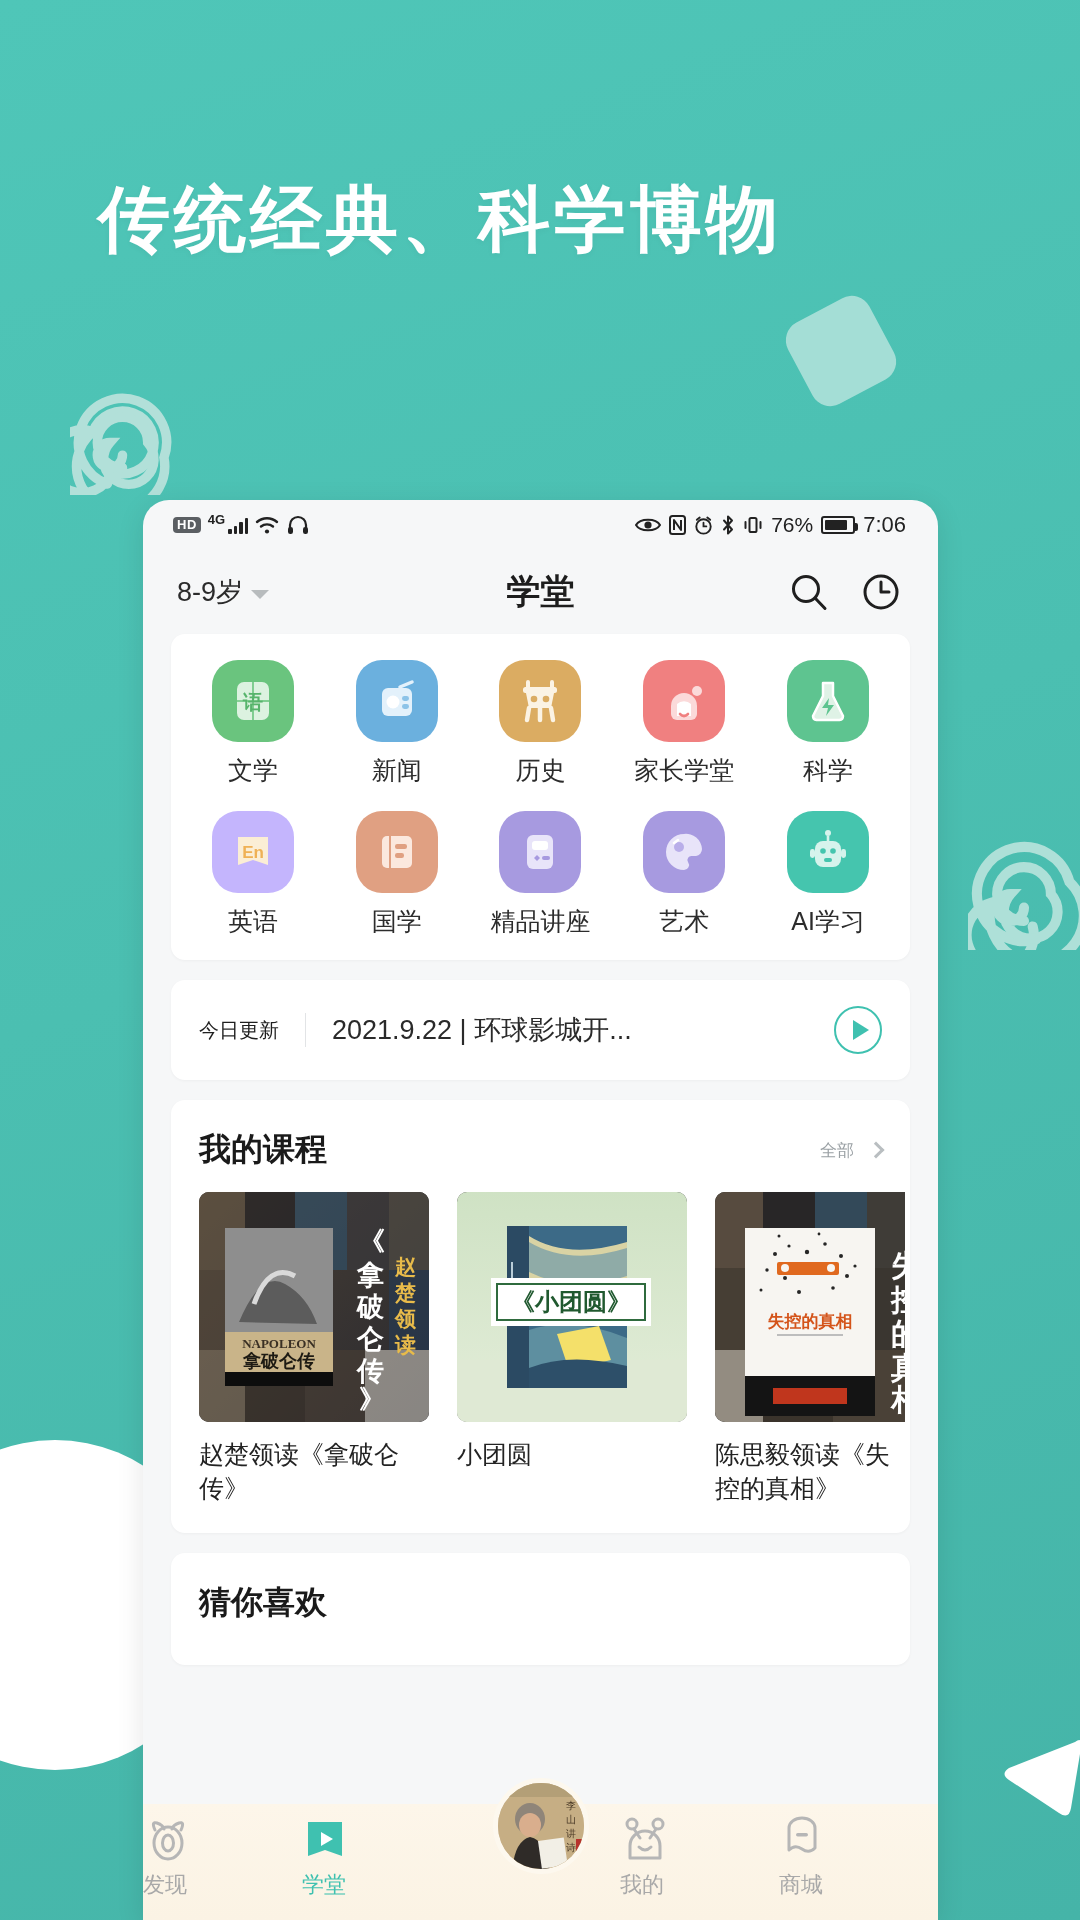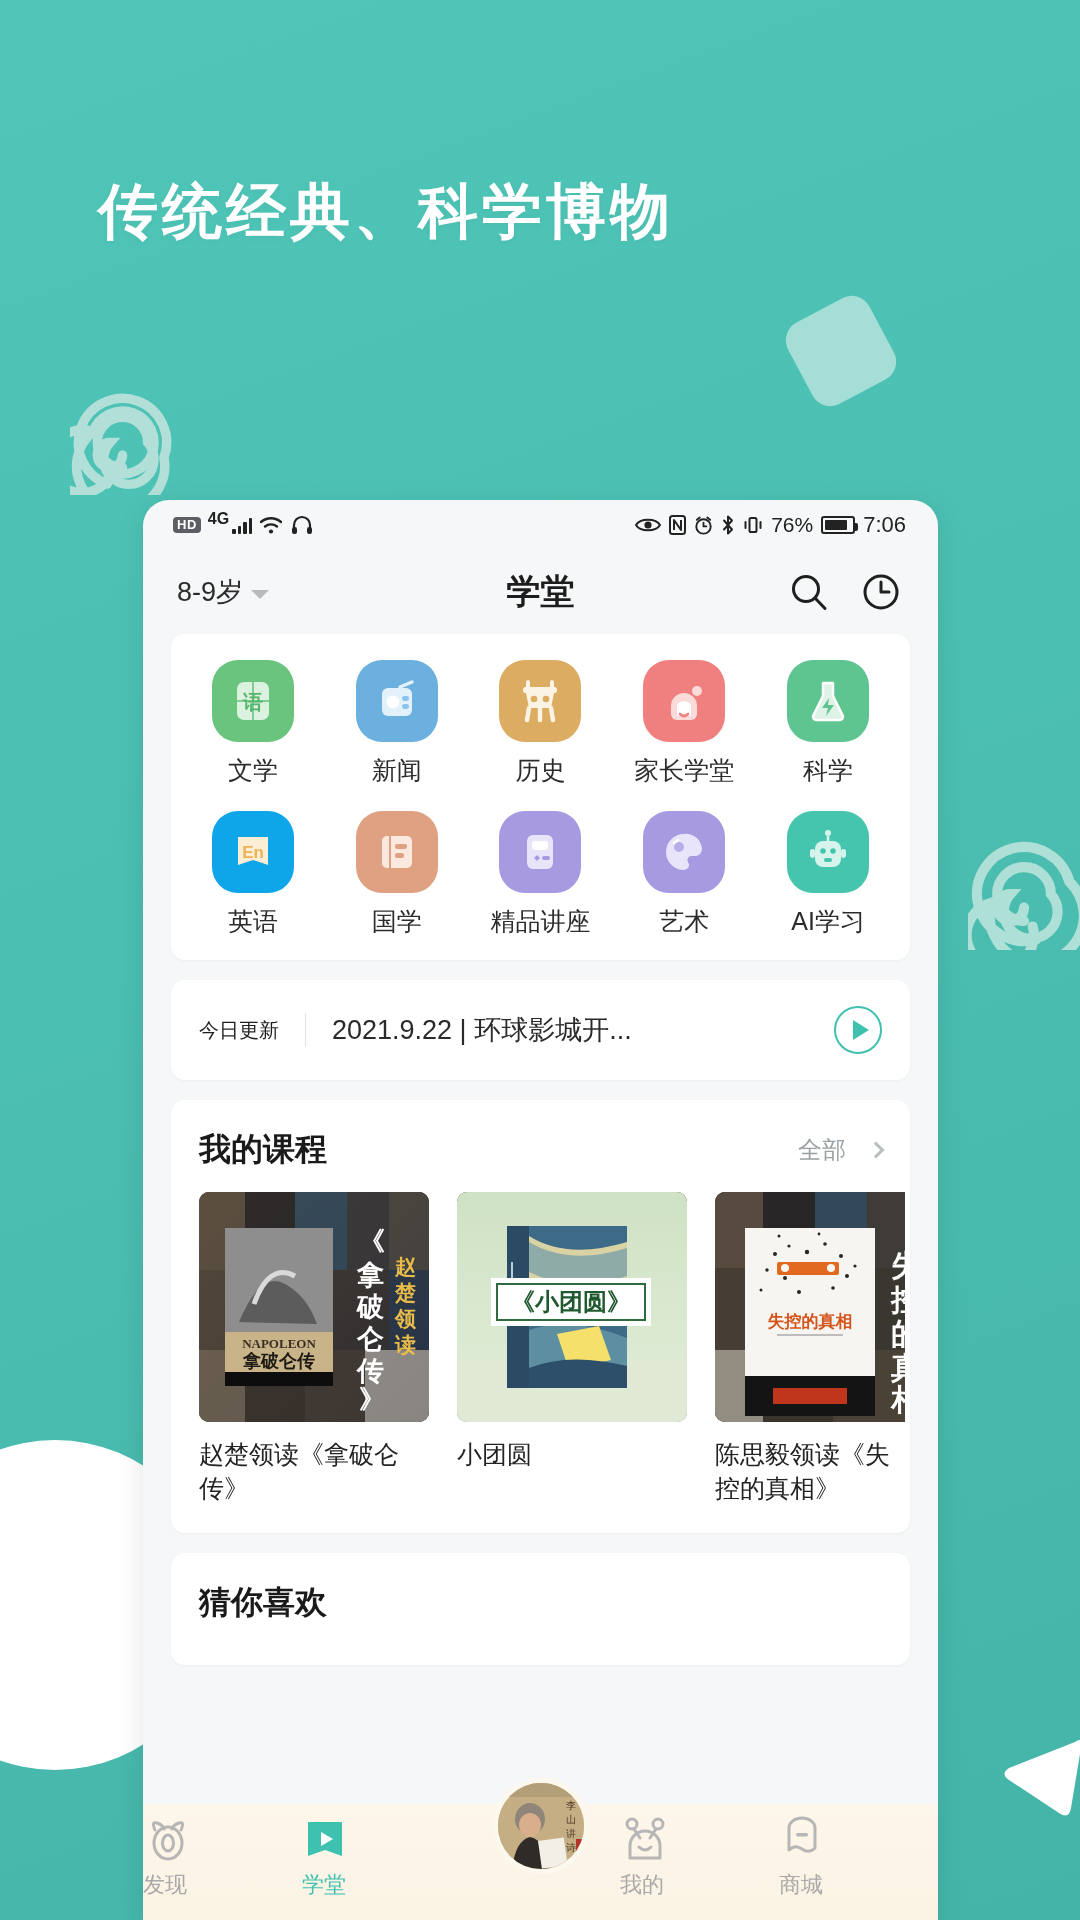--- a/index.html
+++ b/index.html
@@ -12,21 +12,21 @@
   }
 
   
   .bg {
     position:absolute; inset:0;
     background:linear-gradient(160deg,#4fc6b8 0%,#4bbfb1 45%,#45b4a8 100%);
     overflow:hidden;
   }
   .promo-title {
     position:absolute; left:98px; top:172px;
-    font-size:60px; font-weight:700; color:#ffffff;
+    font-size:72px; font-weight:700; color:#ffffff;
     letter-spacing:4px; white-space:nowrap;
     text-shadow:0 2px 6px rgba(0,0,0,.04);
   }
 
   
   .deco { position:absolute; pointer-events:none; }
   .deco-square {
     left:795px; top:305px; width:92px; height:92px;
     background:#b4e3dc; border-radius:20px;
     transform:rotate(-28deg); opacity:.85;
@@ -58,21 +58,21 @@
     color:#222;
   }
   .sb-left, .sb-right { display:flex; align-items:center; gap:7px; }
   .sb-right { gap:8px; }
   .hd-badge {
     background:#5b5f63; color:#fff; font-size:13px; font-weight:700;
     border-radius:4px; padding:1px 4px; line-height:1.15;
     letter-spacing:.5px;
     text-align:right;
   }
-  .g4 { font-size:16px; font-weight:700; position:relative; top:-6px; margin-right:-4px;}
+  .g4 { font-size:13px; font-weight:700; position:relative; top:-6px; margin-right:-4px;}
   .bars { display:flex; align-items:flex-end; gap:2px; height:18px; }
   .bars i { display:block; width:3.5px; background:#222; border-radius:1px; }
   .bars i:nth-child(1){height:5px}.bars i:nth-child(2){height:8px}
   .bars i:nth-child(3){height:12px}.bars i:nth-child(4){height:16px}
   .sb-pct { font-size:21px; font-weight:400; letter-spacing:0; }
   .sb-time { font-size:22px; font-weight:400; }
   .batt {
     width:34px; height:18px; border:2px solid #222; border-radius:3px;
     position:relative; display:inline-block;
   }
@@ -142,22 +142,22 @@
     border-top:10px solid transparent;border-bottom:10px solid transparent;
     margin-left:5px;
   }
 
   
   .sec-head {
     display:flex; align-items:center; padding:28px 28px 20px;
   }
   .sec-title { font-size:32px; font-weight:700; color:#1a1a1a; }
   .sec-more {
-    margin-left:auto; display:flex; align-items:center; gap:24px;
-    font-size:24px; color:#9aa0a4;
+    margin-left:auto; display:flex; align-items:center; gap:16px;
+    font-size:17px; color:#9aa0a4;
   }
   .chev-rt {
     width:12px;height:12px;border-right:3px solid #b9bec1;border-top:3px solid #b9bec1;
     transform:rotate(45deg);
   }
   .course-strip { display:flex; gap:28px; padding:0 28px 28px; }
   .course { width:230px; flex:none; }
   .course.clip { width:190px; overflow:hidden; }
   .course-thumb {
     width:230px; height:230px; border-radius:10px; overflow:hidden;
@@ -345,21 +345,21 @@
             <path d="M20 7 H30 V20 L40 40 A4 4 0 0 1 36.5 44 H13.5 A4 4 0 0 1 10 40 L20 20 Z" fill="#dff2e6" stroke="#fff" stroke-width="2.5" stroke-linejoin="round"></path>
             <path d="M26 22 L19 32 H25 L23 40 L31 29 H25 Z" fill="#5ec490"></path>
           </svg>
         </div>
         <div class="cat-lbl">科学</div>
       </div>
     </div>
 
     <div class="cat-row">
       <div class="cat">
-        <div class="cat-ico" style="background:#0ea5e9">
+        <div class="cat-ico" style="background:#c4b5fd">
           <svg width="50" height="50" viewBox="0 0 50 50">
             <path d="M10 10 H40 V38 L25 33 L10 38 Z" fill="#fbeed5"></path>
             <text x="25" y="31" font-size="17" font-weight="700" fill="#efb155" text-anchor="middle" font-family="'Liberation Sans',sans-serif">En</text>
           </svg>
         </div>
         <div class="cat-lbl">英语</div>
       </div>
       <div class="cat">
         <div class="cat-ico" style="background:#e0a082">
           <svg width="50" height="50" viewBox="0 0 50 50">

